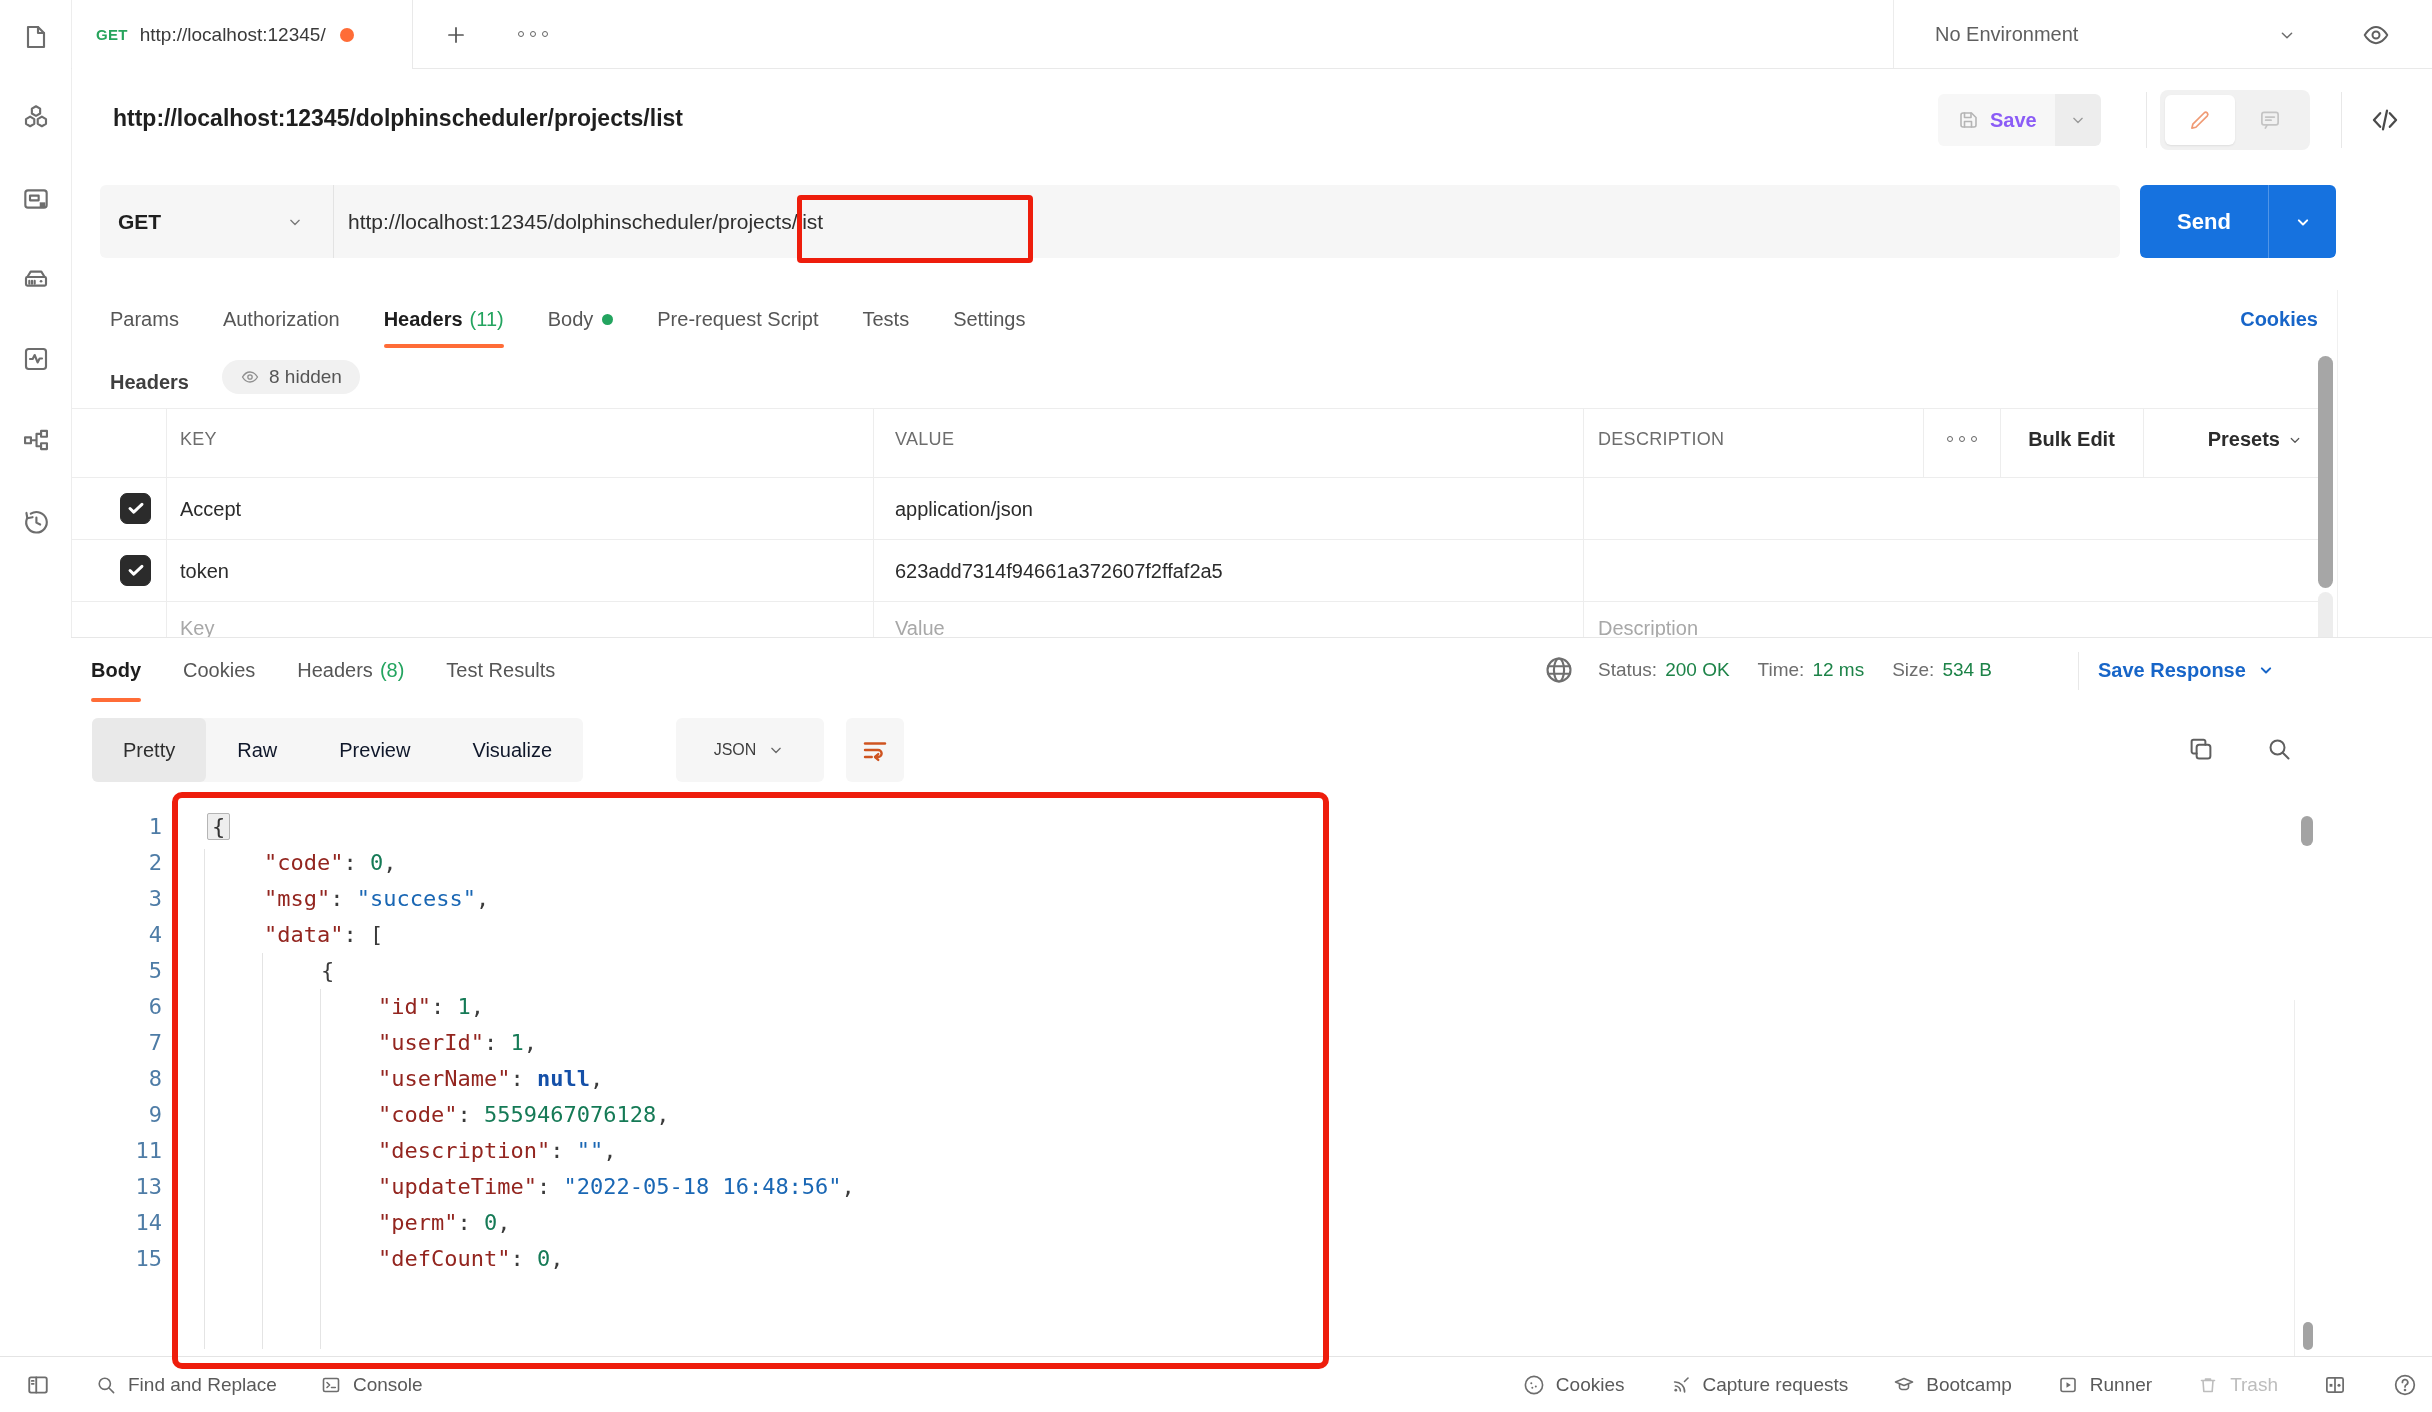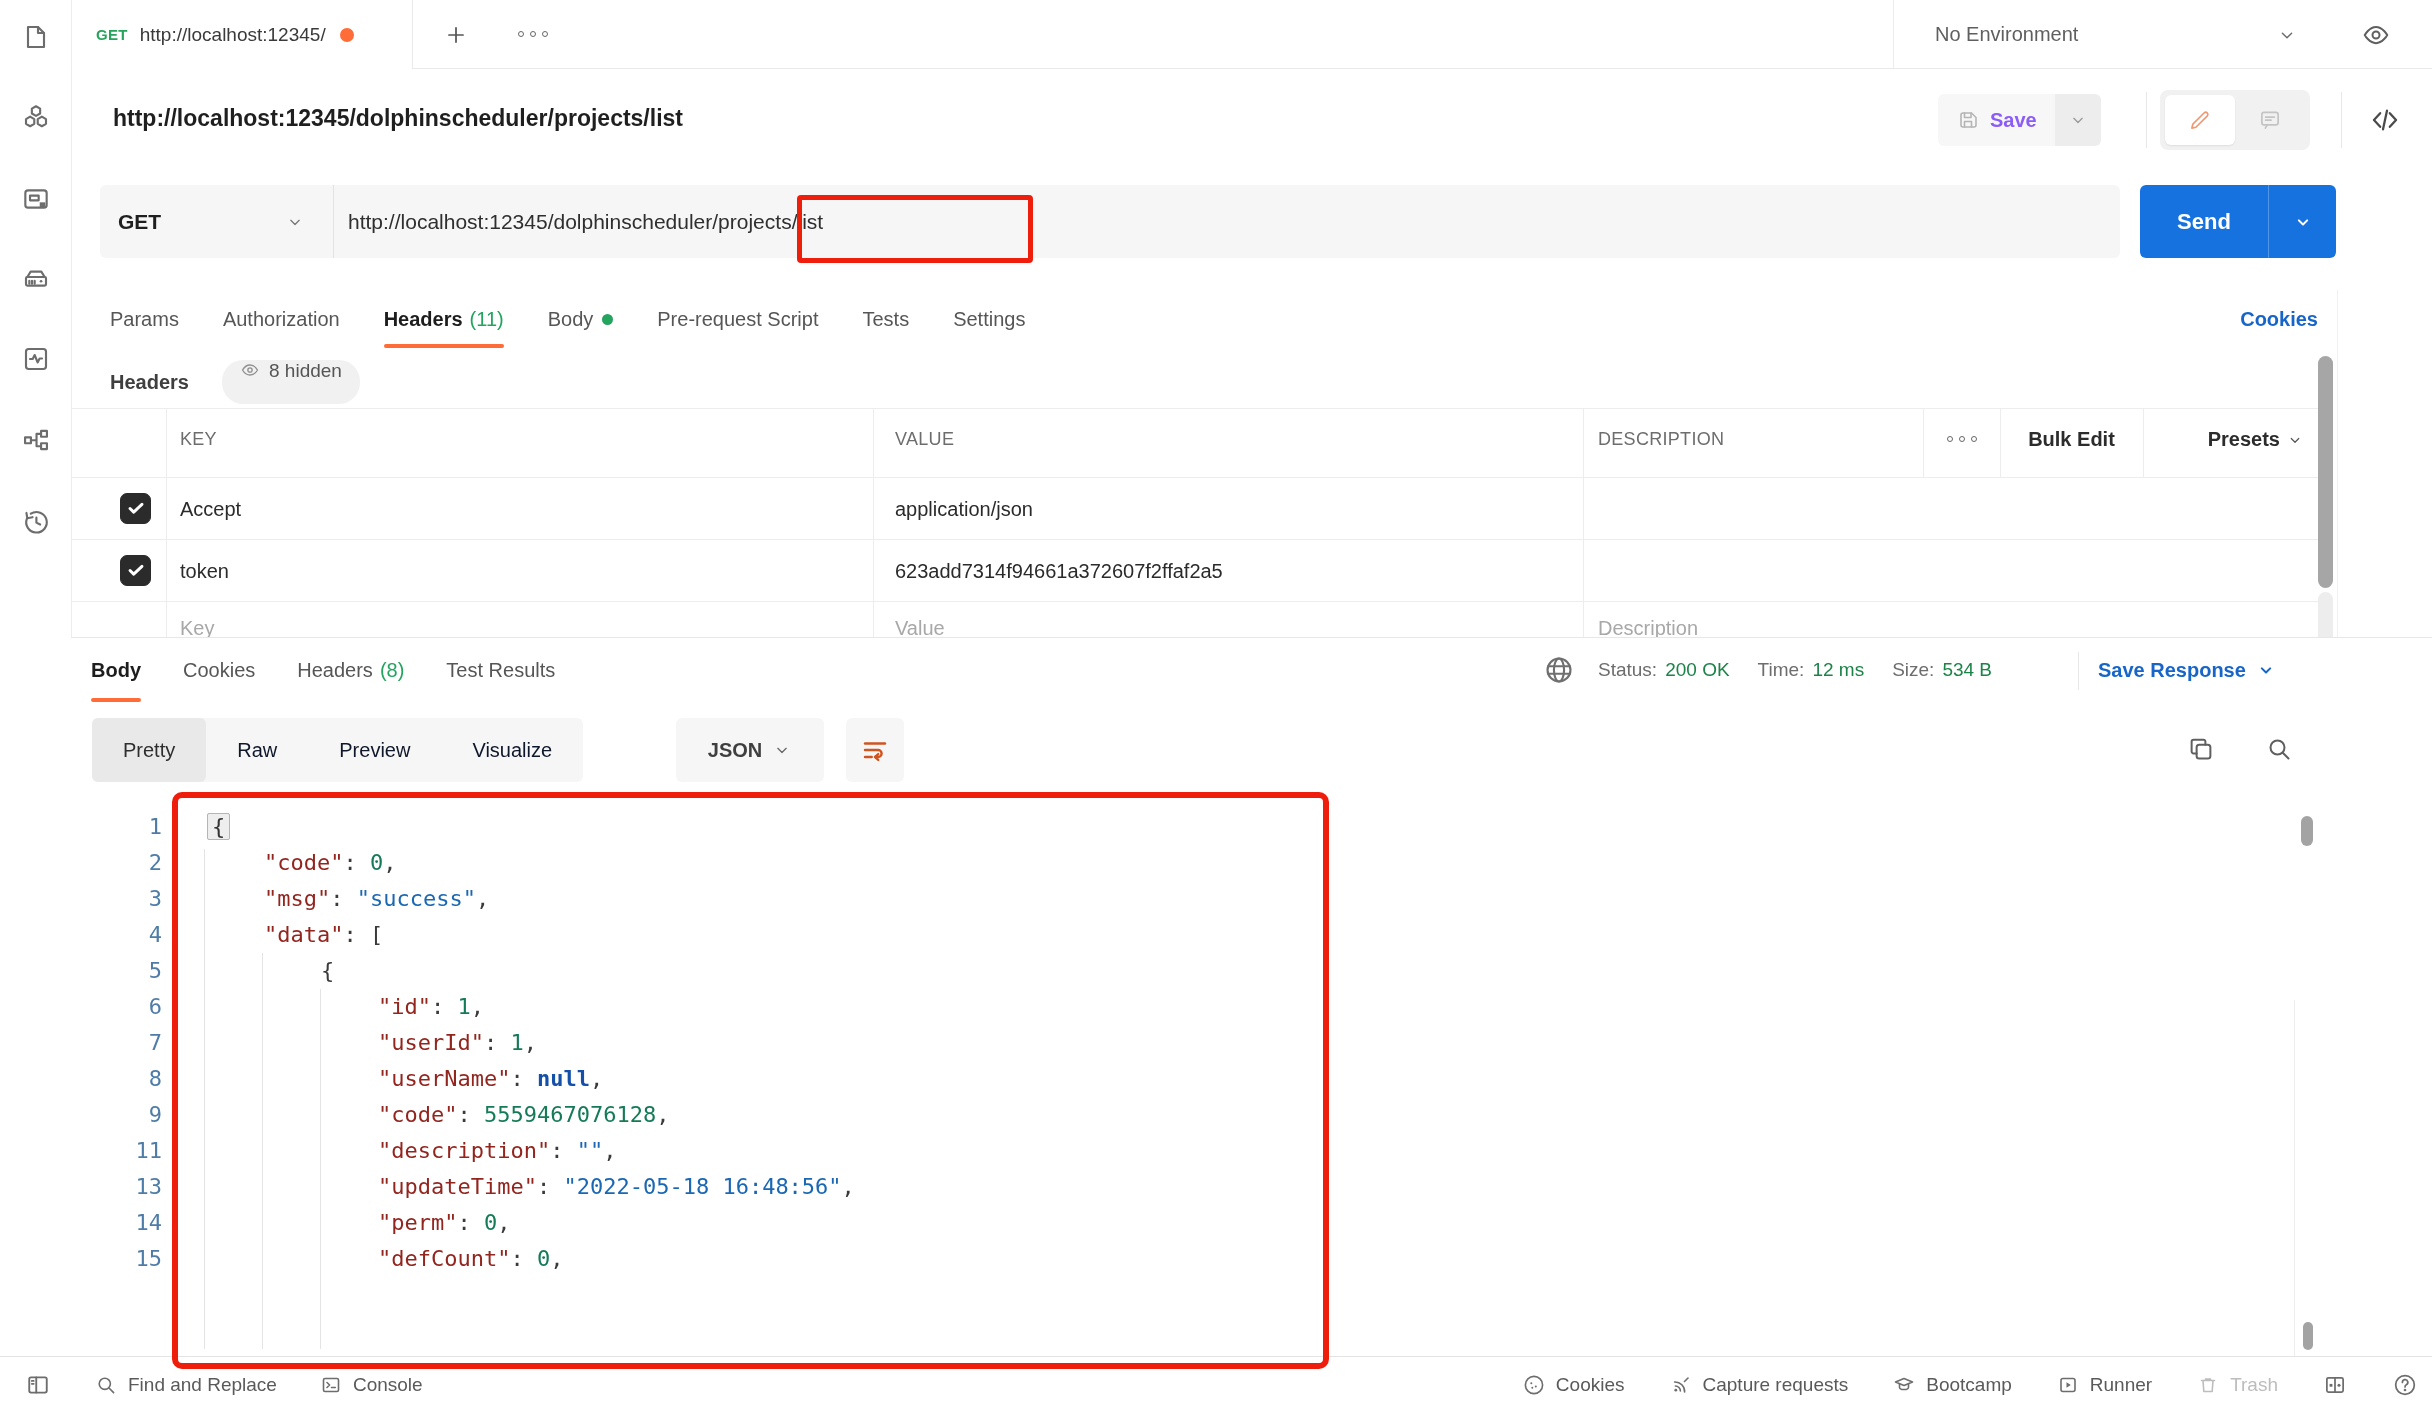--- a/index.html
+++ b/index.html
@@ -53,22 +53,22 @@
   .rtab{position:relative;display:flex;align-items:center;font-size:20px;color:#565656;cursor:pointer;}
   .rtab.active{color:#1d1d1d;font-weight:600;}
   .rtab.active::after{content:"";position:absolute;left:0;right:0;bottom:0;height:4px;background:#ff6c37;border-radius:2px;}
   .rtab .cnt{color:#23a45f;margin-left:7px;font-weight:400;}
   .rtab .gdot{width:11px;height:11px;border-radius:50%;background:#23a45f;margin-left:9px;}
   .cookies-link{position:absolute;left:2150px;top:290px;width:168px;height:58px;display:flex;align-items:center;
                 justify-content:flex-end;color:#1765c8;font-size:20px;font-weight:600;cursor:pointer;}
 
   
   .hdr-label{position:absolute;left:110px;top:362px;height:40px;line-height:40px;font-size:20px;font-weight:600;color:#3f3f3f;}
-  .hidden-pill{position:absolute;left:222px;top:360px;height:44px;padding:0 18px;border-radius:21px;background:#f1f1f1;
-               display:flex;gap:9px;color:#555;font-size:19px;cursor:pointer;}
+  .hidden-pill{position:absolute;left:222px;top:360px;height:34px;padding:0 18px;border-radius:21px;background:#f1f1f1;
+               display:flex;align-items:center;gap:9px;color:#555;font-size:19px;cursor:pointer;}
 
   
   .hline{position:absolute;left:72px;width:2246px;height:1px;background:#ededed;}
   .vline{position:absolute;width:1px;background:#ededed;}
   .th{position:absolute;top:424px;height:30px;line-height:30px;font-size:18px;color:#6d6d6d;letter-spacing:.3px;}
   .cell{position:absolute;height:28px;line-height:28px;font-size:20px;color:#2b2b2b;white-space:nowrap;}
   .checkbox{position:absolute;width:31px;height:31px;border-radius:7px;background:#fff;border:1.5px solid #bbb;
             box-sizing:border-box;cursor:pointer;}
   .checkbox.checked{background:#2b2b2b;border-color:#2b2b2b;}
   .checkbox svg{display:none;margin:3px auto 0;}
@@ -87,21 +87,21 @@
   .resp-meta{position:absolute;top:638px;height:64px;display:flex;align-items:center;font-size:19px;}
   .resp-meta .lab{color:#6d6d6d;}
   .resp-meta .val{color:#1d8348;margin-left:8px;}
   .save-resp{position:absolute;left:2098px;top:638px;height:64px;display:flex;align-items:center;gap:10px;
              color:#1765c8;font-size:20px;font-weight:600;cursor:pointer;}
   .seg-group{position:absolute;left:92px;top:718px;height:64px;background:#f6f6f6;border-radius:6px;display:flex;}
   .seg{display:flex;align-items:center;padding:0 31px;font-size:20px;color:#0f172a;border-radius:6px;cursor:pointer;}
   .seg.active{background:#e9e9e9;color:#2e2e2e;}
   .pill{position:absolute;top:718px;height:64px;background:#f6f6f6;border-radius:6px;display:flex;align-items:center;
         justify-content:center;gap:10px;cursor:pointer;}
-  .json-lab{font-size:20px;font-weight:700;color:#3f3f3f;}
+  .json-lab{font-size:16px;font-weight:400;color:#3f3f3f;}
 
   
   .code{position:absolute;left:0;top:809px;width:2290px;font-family:"DejaVu Sans Mono",monospace;font-size:22px;}
   .code-line{display:flex;height:36px;line-height:36px;white-space:pre;}
   .ln{width:162px;text-align:right;color:#4e7ca6;flex:none;}
   .lt{flex:1;}
   .tk-k{color:#93251f;}
   .tk-s{color:#1a67b4;}
   .tk-n{color:#157a56;}
   .tk-l{color:#1550a8;font-weight:700;}

